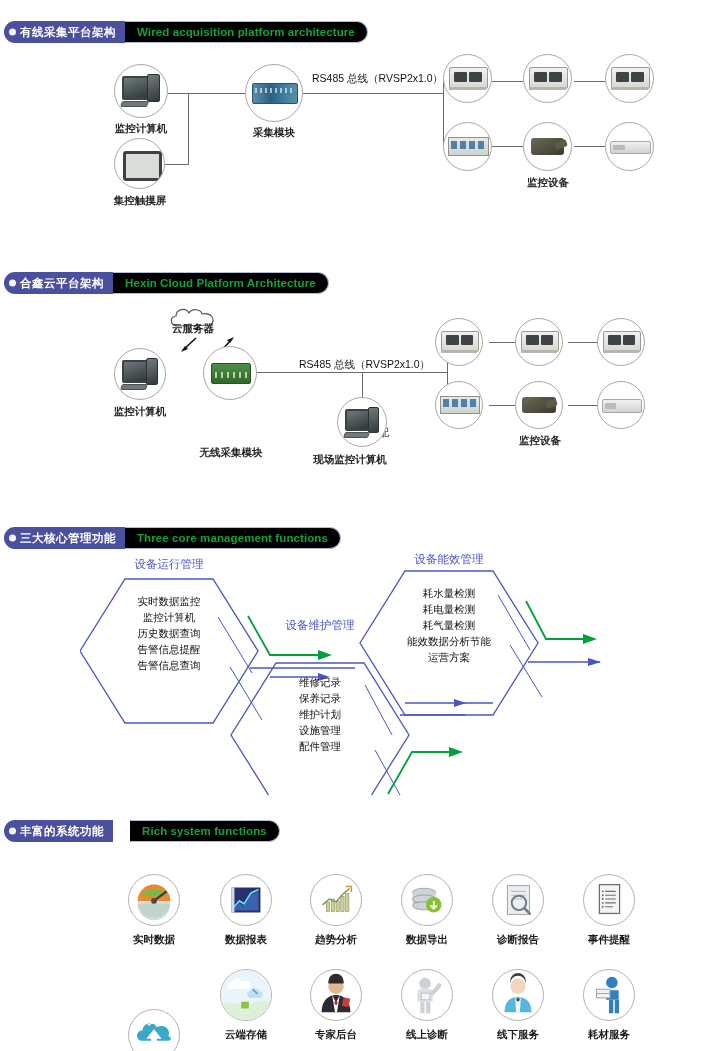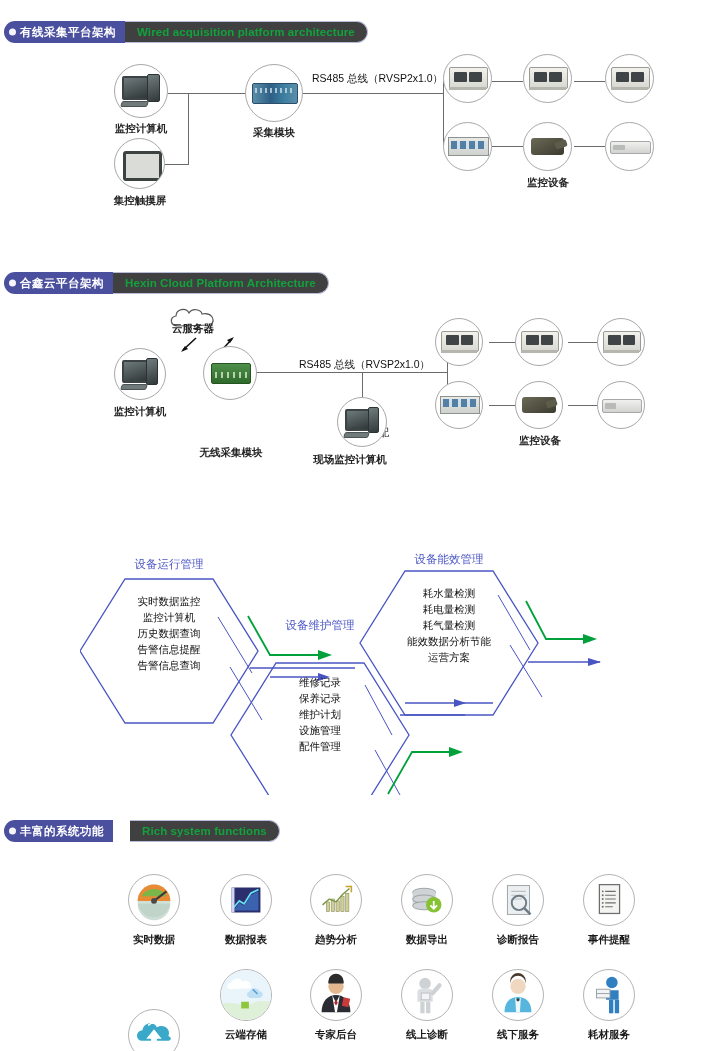--- a/index.html
+++ b/index.html
@@ -15,21 +15,21 @@
   .sec-head .cn{
     background:#4a4f9e;color:#ffffff;font-size:11.5px;font-weight:bold;
     display:flex;align-items:center;padding:0 9px 0 16px;
     border-radius:11px 0 0 11px;letter-spacing:.5px;white-space:nowrap;
   }
   .sec-head .cn::before{
     content:"";position:absolute;left:5px;top:50%;transform:translateY(-50%);
     width:7px;height:7px;border-radius:50%;background:#ffffff;opacity:.95;
   }
   .sec-head .en{
-    background:#404040;color:#11a23c;font-size:11.5px;font-weight:bold;
+    background:#000000;color:#11a23c;font-size:11.5px;font-weight:bold;
     display:flex;align-items:center;padding:0 12px;white-space:nowrap;
     border:1px solid #b9bcd8;border-left:none;border-radius:0 11px 11px 0;
     letter-spacing:.1px;
   }
 
   
   .node{position:absolute;border-radius:50%;border:1px solid #a8a8a8;
         background:#fff;display:flex;align-items:center;justify-content:center;
         overflow:hidden;box-sizing:border-box;}
   .node-lbl{position:absolute;font-size:10.5px;color:#222;font-weight:bold;
@@ -271,20 +271,24 @@
         <div class="body"></div>
       </div>
   </div>
   <div class="node" style="left:597px;top:381px;width:48px;height:48px;">
     <div class="gl fc">
         <div class="body"></div>
       </div>
   </div>
   <div class="node-lbl" style="left:540px;top:434px;">监控设备</div>
 
+  <div class="sec-head" style="left:4px;top:527px;">
+    <div class="cn">三大核心管理功能</div>
+    <div class="en">Three core management functions</div>
+  </div>
 
   <svg style="position:absolute;left:80px;top:555px;" width="620" height="240" viewBox="0 0 620 240">
 
     <polygon points="45,24 133,24 178,96 133,168 45,168 0,96" fill="none" stroke="#4a55c4" stroke-width="1.3"></polygon>
 
     <polygon points="196,108 284,108 329,180 284,252 196,252 151,180" fill="none" stroke="#4a55c4" stroke-width="1.3"></polygon>
 
     <polygon points="325,16 413,16 458,88 413,160 325,160 280,88" fill="none" stroke="#4a55c4" stroke-width="1.3"></polygon>
 
     <path d="M170,113 L275,113" stroke="#4a55c4" stroke-width="1.6" fill="none"></path>

